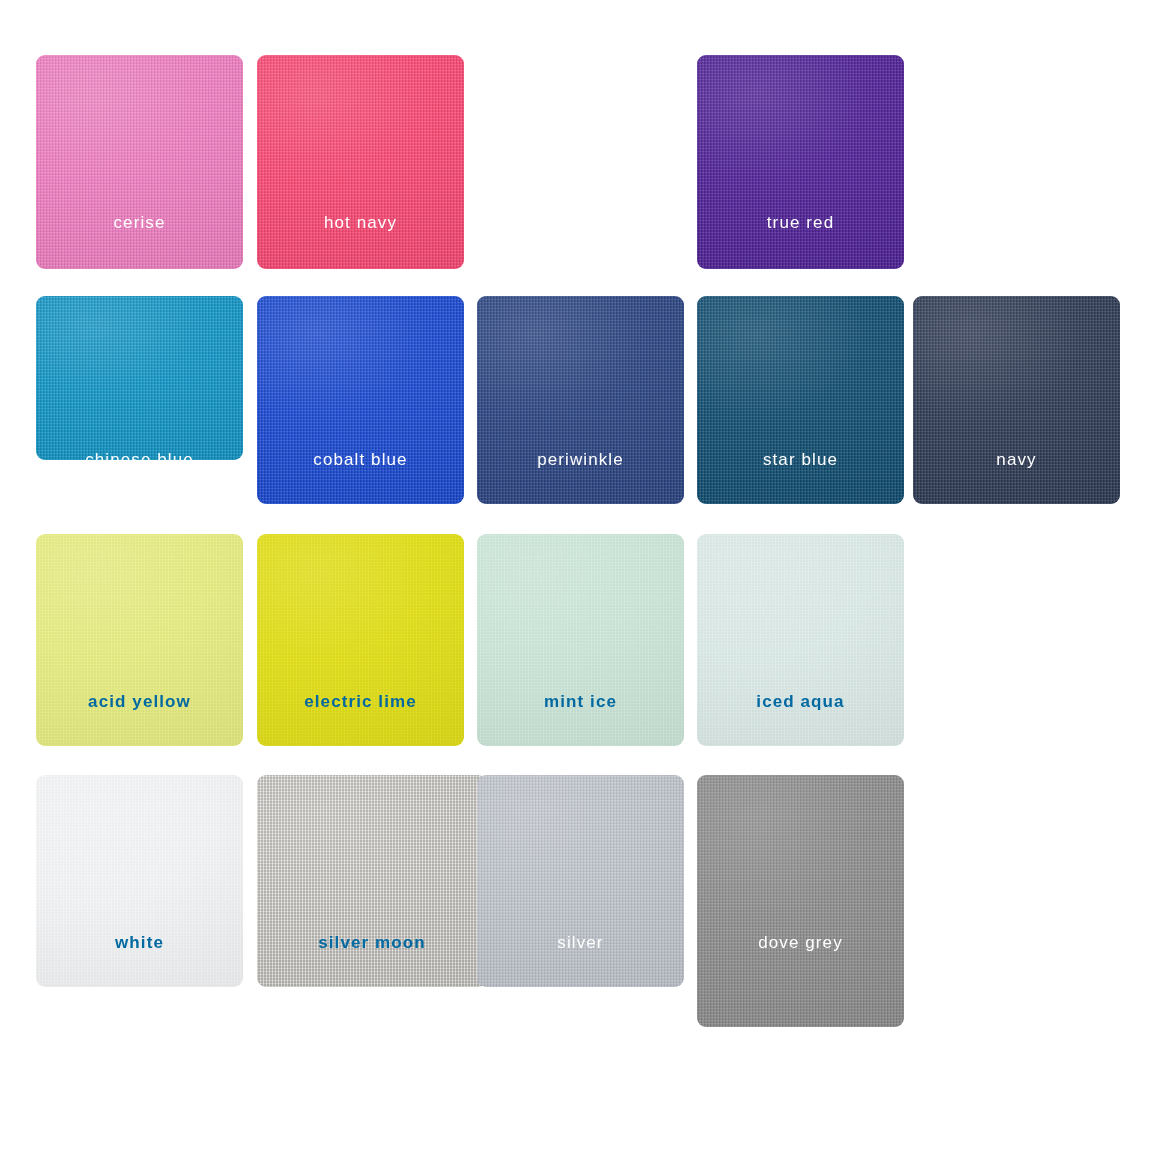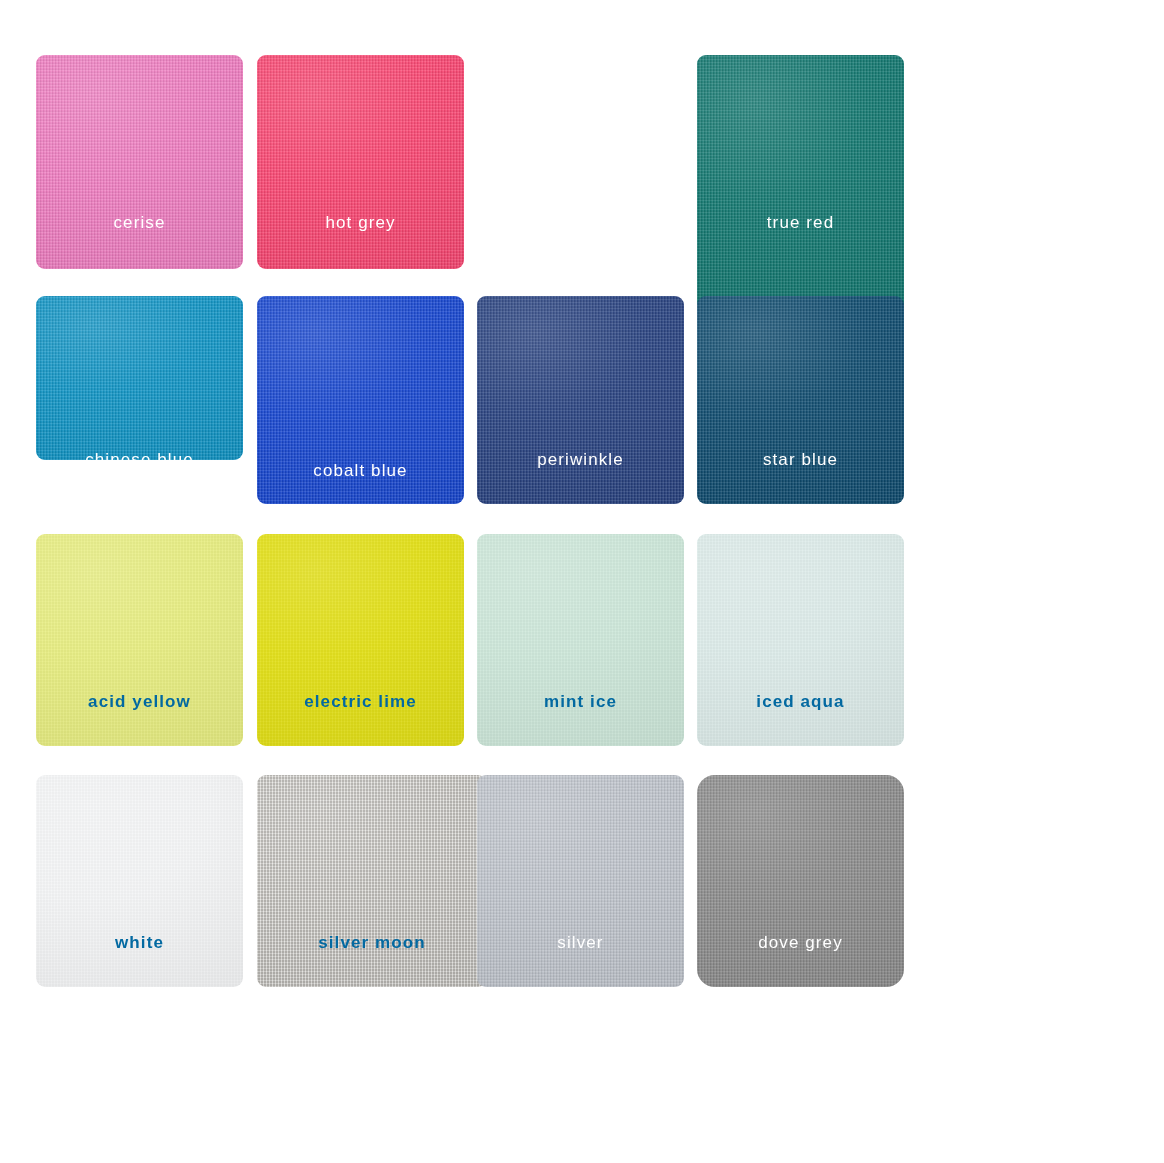--- a/index.html
+++ b/index.html
@@ -123,49 +123,54 @@
 
   <div class="swatch-row" style="top:55px;height:215px;">
     <div class="swatch" style="left:36px;top:0;width:207px;height:214px;background-color:#EF7CC0;">
       <span class="weave"></span>
       <span class="sheen"></span>
       <span class="swatch-label light" style="top:159px;">cerise</span>
     </div>
     <div class="swatch" style="left:257px;top:0;width:207px;height:214px;background-color:#FA4470;">
       <span class="weave"></span>
       <span class="sheen"></span>
-      <span class="swatch-label light" style="top:159px;">hot grey</span>
-    </div>
-    <div class="swatch" style="left:697px;top:0;width:207px;height:260px;background-color:#0f766e;padding-left:10px;">
+      <span class="swatch-label light" style="top:159px;">hot navy</span>
+    </div>
+    <div class="swatch" style="left:697px;top:0;width:207px;height:214px;background-color:#4c1d95;padding-left:10px;">
       <span class="weave"></span>
       <span class="sheen"></span>
       <span class="swatch-label light" style="top:159px;">true red</span>
     </div>
   </div>
 
   <div class="swatch-row" style="top:296px;height:210px;">
     <div class="swatch" style="left:36px;top:0;width:207px;height:164px;background-color:#0D93C4;">
       <span class="weave"></span>
       <span class="sheen"></span>
       <span class="swatch-label light" style="top:155px;">chinese blue</span>
     </div>
     <div class="swatch" style="left:257px;top:0;width:207px;height:208px;background-color:#1545D0;">
       <span class="weave"></span>
       <span class="sheen"></span>
-      <span class="swatch-label light" style="top:155px;margin-top:11px;">cobalt blue</span>
+      <span class="swatch-label light" style="top:155px;">cobalt blue</span>
     </div>
     <div class="swatch" style="left:477px;top:0;width:207px;height:208px;background-color:#26407F;">
       <span class="weave"></span>
       <span class="sheen"></span>
       <span class="swatch-label light" style="top:155px;">periwinkle</span>
     </div>
     <div class="swatch" style="left:697px;top:0;width:207px;height:208px;background-color:#0c4a6e;">
       <span class="weave"></span>
       <span class="sheen"></span>
       <span class="swatch-label light" style="top:155px;">star blue</span>
+    </div>
+    <div class="swatch" style="left:913px;top:0;width:207px;height:208px;background-color:#2A3650;">
+      <span class="weave"></span>
+      <span class="sheen"></span>
+      <span class="swatch-label light" style="top:155px;">navy</span>
     </div>
   </div>
 
   <div class="swatch-row" style="top:534px;height:215px;">
     <div class="swatch smooth" style="left:36px;top:0;width:207px;height:212px;background-color:#E8EE82;">
       <span class="weave"></span>
       <span class="sheen"></span>
       <span class="swatch-label dark" style="top:159px;">acid yellow</span>
     </div>
     <div class="swatch smooth" style="left:257px;top:0;width:207px;height:212px;background-color:#E3E017;">
@@ -194,20 +199,20 @@
     <div class="swatch coarse" style="left:257px;top:0;width:230px;height:212px;background-color:#D7D5D0;">
       <span class="weave"></span>
       <span class="sheen"></span>
       <span class="swatch-label dark" style="top:159px;">silver moon</span>
     </div>
     <div class="swatch" style="left:477px;top:0;width:207px;height:212px;background-color:#BFC4CC;">
       <span class="weave"></span>
       <span class="sheen"></span>
       <span class="swatch-label light" style="top:159px;">silver</span>
     </div>
-    <div class="swatch" style="left:697px;top:0;width:207px;height:212px;background-color:#8B8B8B;border-radius:18px;">
+    <div class="swatch" style="left:697px;top:0;width:207px;height:252px;background-color:#8B8B8B;">
       <span class="weave"></span>
       <span class="sheen"></span>
       <span class="swatch-label light" style="top:159px;">dove grey</span>
     </div>
   </div>
 
 </div>
 
 </body></html>

